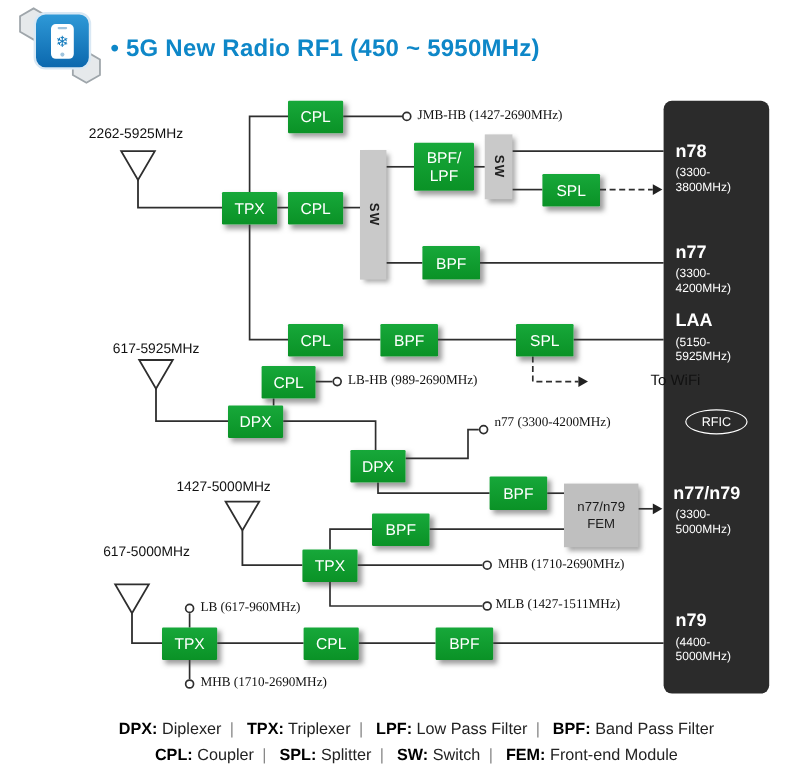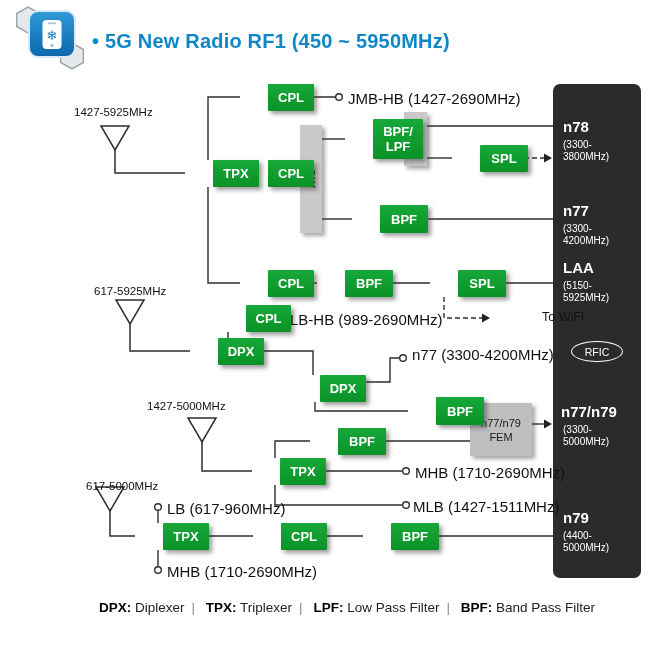--- a/index.html
+++ b/index.html
@@ -7,42 +7,42 @@
   body { font-family:"Liberation Sans", sans-serif; }
   .stage { position:relative; width:654px; height:649px; background:#fff; overflow:hidden; }
 
   .wires { position:absolute; left:0; top:0; z-index:1; }
 
   .logo { position:absolute; left:12px; top:4px; z-index:3; }
   .title { position:absolute; left:92px; top:30px; z-index:3;
            font-size:20px; font-weight:bold; color:#0e87c8; letter-spacing:.2px; }
 
   .gbox { position:absolute; z-index:3; background:linear-gradient(180deg,#17a83a,#0a9226);
-          color:#fff; font-weight:bold; font-size:13px; line-height:15px; text-align:center;
+          color:#fff; font-weight:normal; font-size:13px; line-height:15px; text-align:center;
           display:flex; align-items:center; justify-content:center;
-          box-shadow:3px 3px 4px rgba(60,60,60,.5); white-space:pre-line; border-radius:1px;margin-left:28px; }
+          box-shadow:3px 3px 4px rgba(60,60,60,.5); white-space:pre-line; border-radius:1px; }
   .swbox { position:absolute; z-index:2; background:#c9c9c9;
            box-shadow:3px 3px 4px rgba(60,60,60,.45);
            display:flex; align-items:center; justify-content:center; }
   .swbox span { writing-mode:vertical-rl; font-size:11px; font-weight:600; color:#222; letter-spacing:1px; }
   .fembox { position:absolute; z-index:2; background:#bfbfbf;
             box-shadow:3px 3px 4px rgba(60,60,60,.45);
             display:flex; align-items:center; justify-content:center; text-align:center;
             font-size:11px; line-height:14px; color:#1a1a1a; white-space:pre-line; font-weight:500; }
 
   .panel { position:absolute; left:553px; top:84px; width:88px; height:494px;
            background:#2b2b2b; border-radius:7px; z-index:2; }
   .band-name { position:absolute; z-index:3; color:#fff; font-weight:bold; font-size:15px; white-space:nowrap; }
   .band-freq { position:absolute; z-index:3; color:#fff; font-weight:normal; font-size:10px;
                line-height:12px; white-space:pre-line; }
   .rfic { position:absolute; left:571px; top:341px; width:52px; height:21px; z-index:3;
           border:1.5px solid #fff; border-radius:50%; color:#fff; font-size:10.5px; font-weight:500;
           display:flex; align-items:center; justify-content:center; }
 
-  .tlabel { position:absolute; z-index:3; font-size:15px; color:#111; white-space:nowrap; }
+  .tlabel { position:absolute; z-index:3; font-size:11px; color:#111; white-space:nowrap;font-family:Liberation Serif, serif; }
   .alabel { position:absolute; z-index:3; font-size:11.5px; color:#111; white-space:nowrap; }
   .towifi { position:absolute; left:494px; top:310px; z-index:3; font-size:12.5px; color:#111; font-weight:500;margin-left:48px; }
 
   .legend { position:absolute; left:0; top:597px; width:654px; z-index:3;
             text-align:center; font-size:13.5px; color:#111; }
   .legend-row { line-height:21px;margin-left:40px; }
   .lt { font-weight:bold; color:#000; }
   .ld { color:#222; }
   .lsep { color:#888; margin:0 7px; }
 </style>
@@ -142,24 +142,24 @@
       <circle cx="339" cy="97" r="3.3"></circle>
       <circle cx="281" cy="318" r="3.3"></circle>
       <circle cx="403" cy="358" r="3.3"></circle>
       <circle cx="406" cy="471" r="3.3"></circle>
       <circle cx="406" cy="505" r="3.3"></circle>
       <circle cx="158" cy="507" r="3.3"></circle>
       <circle cx="158" cy="570" r="3.3"></circle>
     </g>
   </svg>
 
-  <div class="alabel" style="left:74px;top:106px">1427-5925MHz</div>
+  <div class="alabel" style="left:74px;top:106px">2262-5925MHz</div>
   <div class="alabel" style="left:94px;top:285px">617-5925MHz</div>
   <div class="alabel" style="left:147px;top:400px">1427-5000MHz</div>
-  <div class="alabel" style="left:86px;top:480px">617-5000MHz</div>
+  <div class="alabel" style="left:86px;top:454px">617-5000MHz</div>
 
   <div class="gbox" style="left:240px;top:84px;width:46px;height:27px">CPL</div>
   <div class="gbox" style="left:185px;top:160px;width:46px;height:27px">TPX</div>
   <div class="gbox" style="left:240px;top:160px;width:46px;height:27px">CPL</div>
   <div class="gbox" style="left:345px;top:119px;width:50px;height:40px">BPF/
 LPF</div>
   <div class="gbox" style="left:452px;top:145px;width:48px;height:27px">SPL</div>
   <div class="gbox" style="left:352px;top:205px;width:48px;height:28px">BPF</div>
   <div class="gbox" style="left:240px;top:270px;width:46px;height:27px">CPL</div>
   <div class="gbox" style="left:317px;top:270px;width:48px;height:27px">BPF</div>
@@ -218,15 +218,25 @@
     <div class="legend-row">
       <span class="lt">DPX:</span>
       <span class="ld">Diplexer</span><span class="lsep">|</span>
       <span class="lt">TPX:</span>
       <span class="ld">Triplexer</span><span class="lsep">|</span>
       <span class="lt">LPF:</span>
       <span class="ld">Low Pass Filter</span><span class="lsep">|</span>
       <span class="lt">BPF:</span>
       <span class="ld">Band Pass Filter</span>
     </div>
+    <div class="legend-row">
+      <span class="lt">CPL:</span>
+      <span class="ld">Coupler</span><span class="lsep">|</span>
+      <span class="lt">SPL:</span>
+      <span class="ld">Splitter</span><span class="lsep">|</span>
+      <span class="lt">SW:</span>
+      <span class="ld">Switch</span><span class="lsep">|</span>
+      <span class="lt">FEM:</span>
+      <span class="ld">Front-end Module</span>
+    </div>
   </div>
 
 </div>
 
 </body></html>

